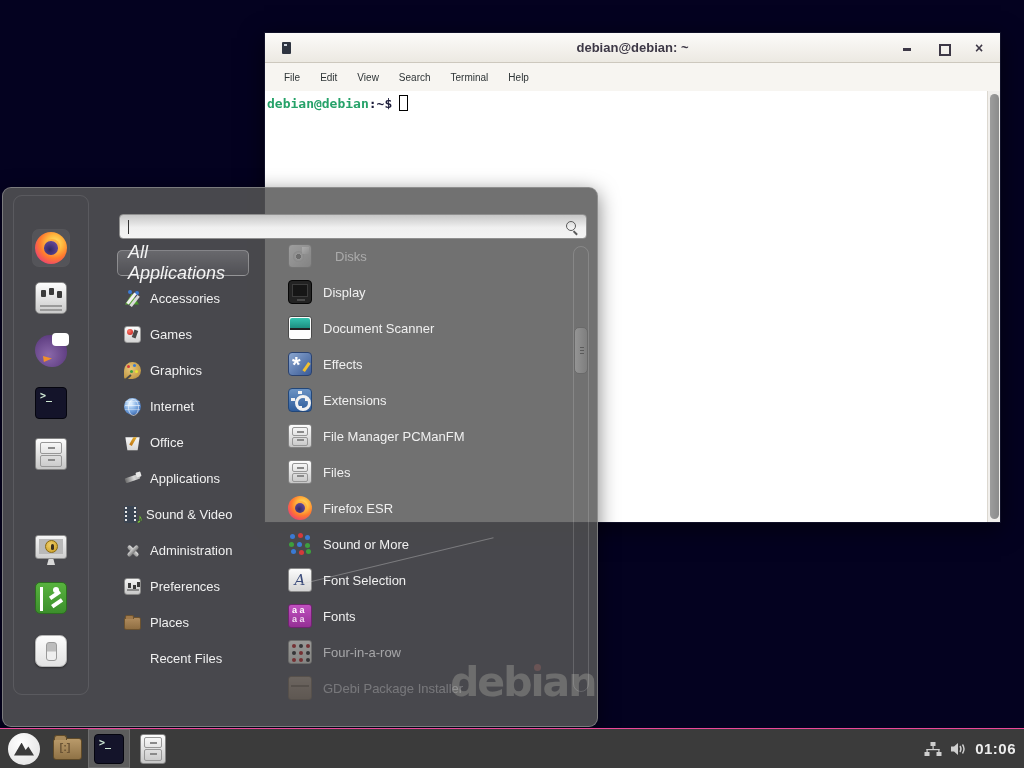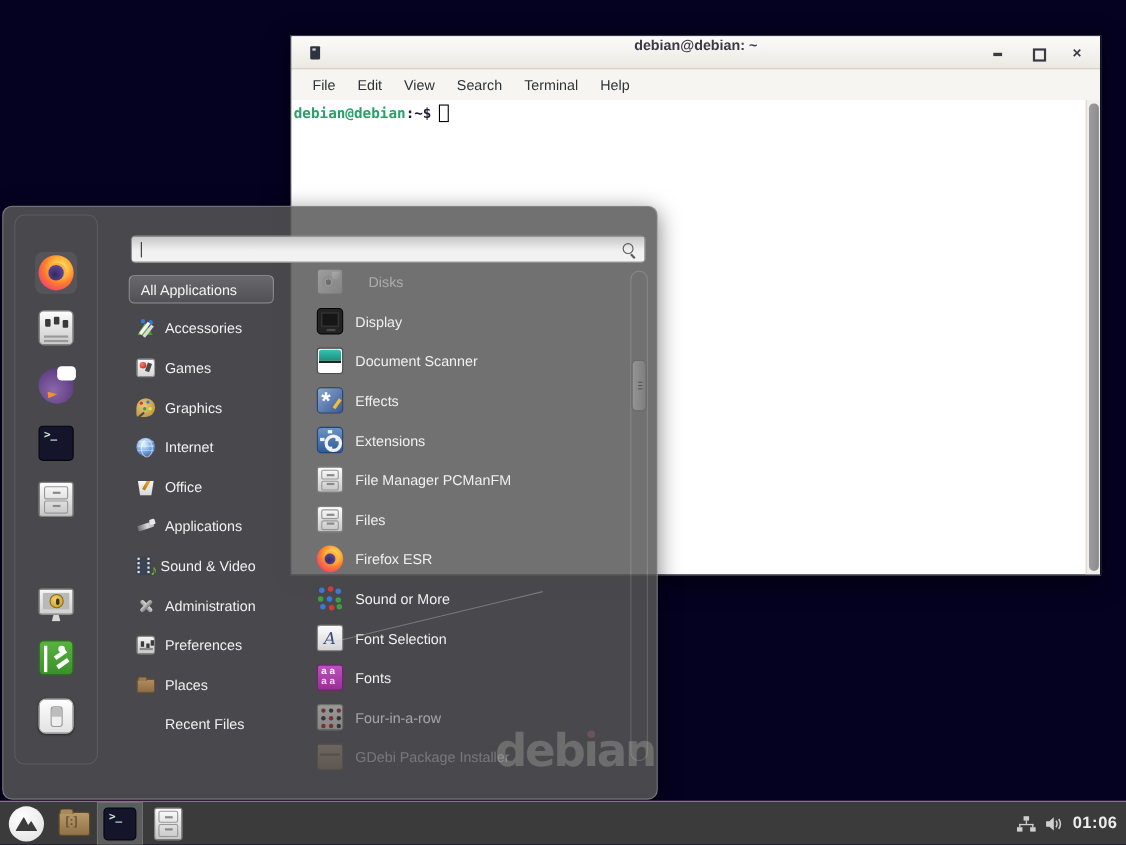--- a/index.html
+++ b/index.html
@@ -11,32 +11,32 @@
   .watermark { position:absolute; left:450px; top:658px; font-size:41px; font-weight:bold;
     letter-spacing:-2px; color:#e2e2e2; font-family:"DejaVu Sans",sans-serif; }
   .watermark .idot { position:relative; }
   .watermark .idot::before { content:""; position:absolute; left:3px; top:6px; width:7px; height:7px;
     border-radius:50%; background:#d04a54; }
 
   
   .terminal-window { position:absolute; left:264px; top:32px; width:737px; height:491px;
     border:1px solid #12122a; background:#ffffff; box-shadow:0 6px 22px rgba(0,0,0,.55); }
   .titlebar { height:30px; background:linear-gradient(180deg,#fcfbf9,#ece9e2);
-    border-bottom:1px solid #cdc8be; position:relative; display:flex; }
+    border-bottom:1px solid #cdc8be; position:relative; display:flex; align-items:center; }
   .title-mini-icon { position:absolute; left:17px; top:9px; width:9px; height:12px;
     background:#2e3440; border-radius:1px; }
   .title-mini-icon::after{ content:""; position:absolute; left:2px; top:2px; width:3px; height:2px; background:#cfd5de; }
   .title-text { width:100%; text-align:center; font-size:13px; font-weight:bold; color:#3d3846; }
   .win-controls { position:absolute; right:14px; top:0; height:30px; display:flex; align-items:center; gap:22px; }
   .wc { width:14px; height:14px; position:relative; cursor:pointer; }
   .wc-min::after { content:""; position:absolute; left:3px; top:7px; width:8px; height:3px; background:#3d3846; }
   .wc-max::after { content:""; position:absolute; left:3px; top:3px; width:8px; height:8px; border:2px solid #3d3846; }
   .wc-close { color:#3d3846; font-weight:bold; font-size:14px; line-height:14px; text-align:center; }
   .menubar { height:28px; background:#f7f5f1; display:flex; align-items:center; padding-left:9px; }
-  .menubar .mi { padding:0 10px; font-size:13px; color:#2e3436; cursor:pointer; }
+  .menubar .mi { padding:0 10px; font-size:10px; color:#2e3436; cursor:pointer; }
   .term-content { position:relative; height:431px; background:#fff; font-family:"DejaVu Sans Mono","Liberation Mono",monospace;
     font-size:13px; font-weight:bold; padding:4px 2px; }
   .prompt-user { color:#26a269; }
   .prompt-rest { color:#1c1c3a; }
   .term-cursor { display:inline-block; width:9px; height:16px; border:1.5px solid #000; margin-left:7px; vertical-align:text-bottom; }
   .term-scrollbar { position:absolute; top:0; right:0; width:13px; height:100%; background:#f1efec; border-left:1px solid #dcd8d0; }
   .term-scroll-handle { position:absolute; top:3px; left:2px; width:9px; height:calc(100% - 6px);
     background:linear-gradient(90deg,#9d9d9d,#8b8b8b); border-radius:5px; }
 
   
@@ -57,21 +57,21 @@
   .search-caret { position:absolute; left:8px; top:5px; width:1px; height:14px; background:#333; }
   .mag-icon { position:absolute; right:7px; top:5px; width:14px; height:14px; }
   .mag-icon::before { content:""; position:absolute; left:1px; top:1px; width:8px; height:8px;
     border:1.5px solid #5a5a5a; border-radius:50%; }
   .mag-icon::after { content:""; position:absolute; right:1px; bottom:1px; width:5px; height:1.5px;
     background:#5a5a5a; transform:rotate(45deg); }
 
   .all-apps-btn { position:absolute; left:114px; top:62px; width:132px; height:26px;
     background:linear-gradient(180deg,rgba(255,255,255,.18),rgba(255,255,255,.05));
     border:1px solid rgba(255,255,255,.30); border-radius:5px; display:flex; align-items:center;
-    padding-left:10px; font-size:13px; color:#f4f4f4; cursor:pointer; }
+    padding-left:10px; font-size:18px; color:#f4f4f4; cursor:pointer;font-style:italic; }
   .cat-list { position:absolute; left:114px; top:92px; width:160px; }
   .cat-row { height:36px; display:flex; align-items:center; gap:9px; padding-left:7px; cursor:pointer; }
   .cat-row .lbl, .app-row .lbl { font-size:13px; color:#f0f0f0; white-space:nowrap; }
   .app-list { position:absolute; left:285px; top:50px; width:282px; }
   .app-row { height:36px; display:flex; align-items:center; gap:11px; cursor:pointer; }
   .app-row.faded { opacity:.45;gap:23px; }
   .app-row.faded2 { opacity:.55; }
   .app-row.faded3 { opacity:.28; }
 
   .menu-scroll-track { position:absolute; left:570px; top:58px; width:16px; height:446px;

